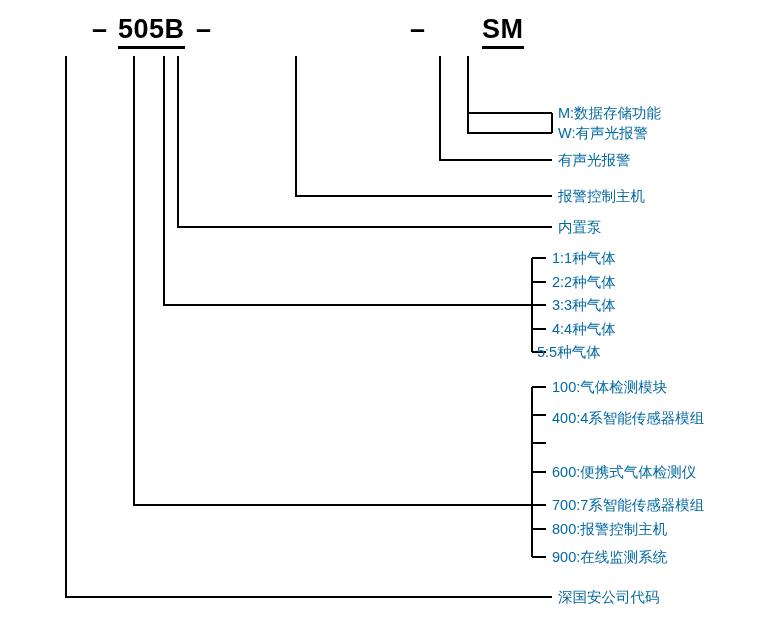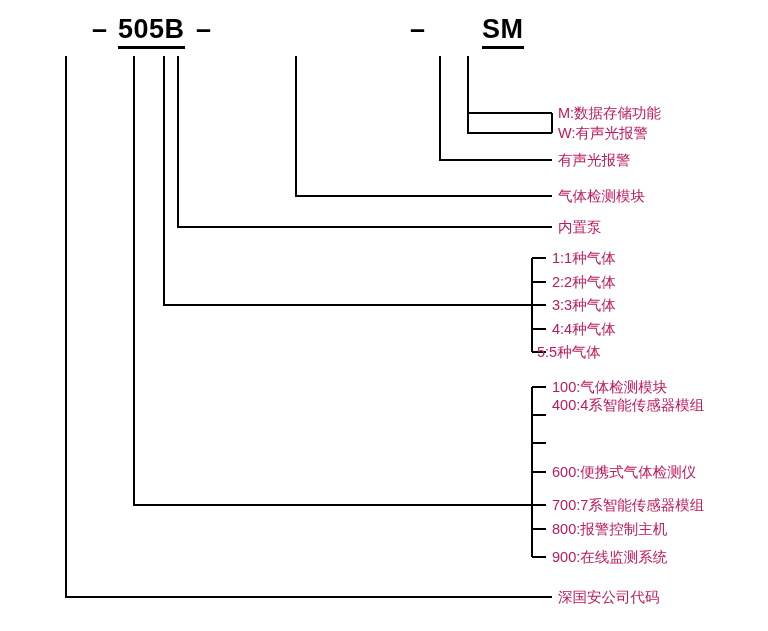--- a/index.html
+++ b/index.html
@@ -45,21 +45,21 @@
     font-weight: bold;
     line-height: 30px;
   }
   
   .lbl {
     position: absolute;
     font-size: 14.5px;
     line-height: 16px;
     white-space: nowrap;
     font-family: "Liberation Sans", "DejaVu Sans", sans-serif;
-    color: #be185d;
+    color: #0369a1;
   }
   svg.wires {
     position: absolute;
     left: 0;
     top: 0;
     width: 768px;
     height: 631px;
   }
   svg.wires line, svg.wires path {
     stroke: #000;
@@ -120,32 +120,32 @@
 
     <path d="M 66 56 L 66 597 L 552 597"></path>
   </svg>
 
   <div class="lbl" style="left:558px; top:105px;">M:数据存储功能</div>
 
   <div class="lbl" style="left:558px; top:125px;">W:有声光报警</div>
 
   <div class="lbl" style="left:558px; top:152px;">有声光报警</div>
 
-  <div class="lbl" style="left:558px; top:188px;">气体检测模块</div>
+  <div class="lbl" style="left:558px; top:188px;">报警控制主机</div>
 
   <div class="lbl" style="left:558px; top:219px;">内置泵</div>
 
   <div class="lbl" style="left:552px; top:250px;">1:1种气体</div>
   <div class="lbl" style="left:552px; top:274px;">2:2种气体</div>
   <div class="lbl" style="left:552px; top:297px;">3:3种气体</div>
   <div class="lbl" style="left:552px; top:321px;">4:4种气体</div>
   <div class="lbl" style="left:537px; top:344px;">5:5种气体</div>
 
   <div class="lbl" style="left:552px; top:379px;">100:气体检测模块</div>
-  <div class="lbl" style="left:552px; top:397px;text-align:center;">400:4系智能传感器模组</div>
+  <div class="lbl" style="left:552px; top:410px;text-align:center;">400:4系智能传感器模组</div>
   <div class="lbl" style="left:552px; top:464px;">600:便携式气体检测仪</div>
   <div class="lbl" style="left:552px; top:497px;">700:7系智能传感器模组</div>
   <div class="lbl" style="left:552px; top:521px;">800:报警控制主机</div>
   <div class="lbl" style="left:552px; top:549px;">900:在线监测系统</div>
 
   <div class="lbl" style="left:558px; top:589px;">深国安公司代码</div>
 
 </div>
 
 </body></html>

